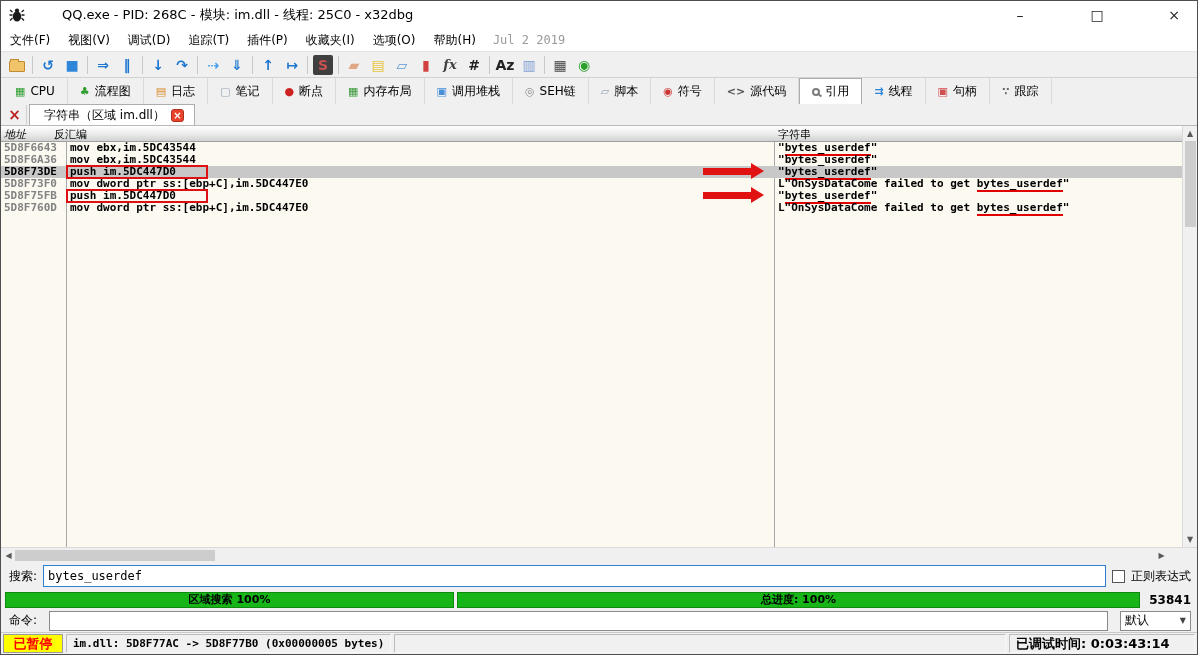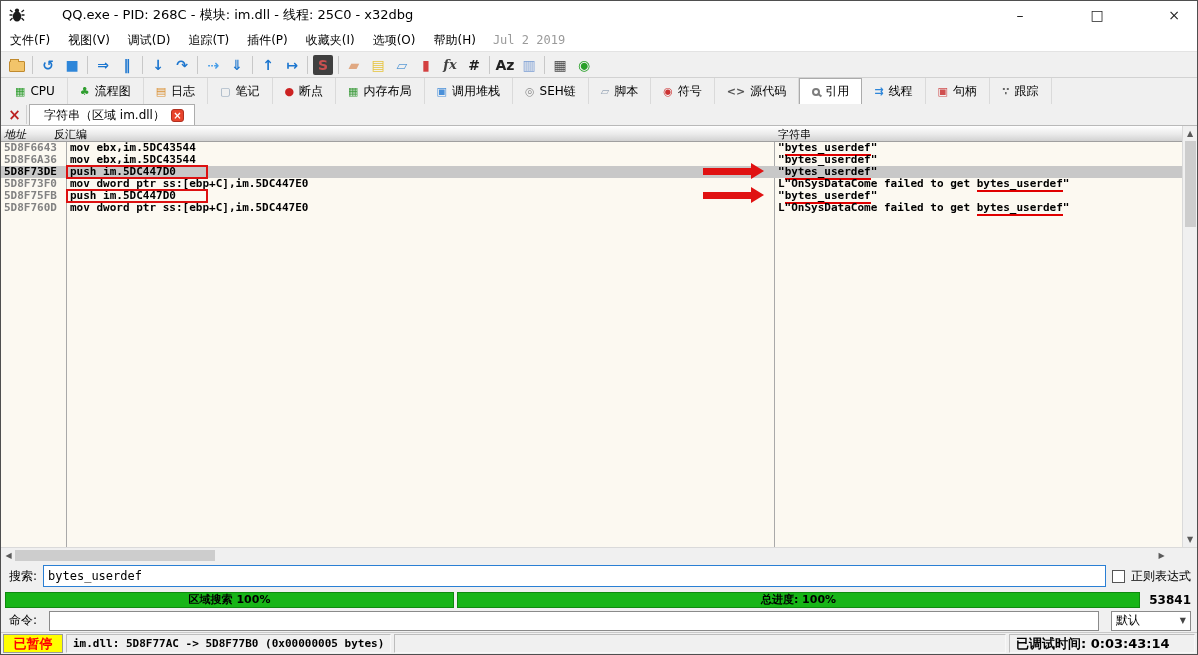--- a/index.html
+++ b/index.html
@@ -80,21 +80,21 @@
   
   .progressrow { height:19px; display:flex; align-items:center; gap:3px; padding:0 6px 0 4px; flex:0 0 auto; background:#f0f0f0; }
   .pbar { height:16px; background:#17b517; border:1px solid #0e8a0e; color:#000; font-size:11px; font-weight:bold; display:flex; align-items:center; justify-content:center; }
   .pbar1 { width:449px; }
   .pbar2 { flex:1; }
   .pcount { width:48px; text-align:right; font-size:12px; font-weight:bold; }
 
   
   .commandrow { height:23px; display:flex; align-items:center; gap:12px; padding:0 6px 0 8px; flex:0 0 auto; background:#f0f0f0; }
   .cmd-input { flex:1; height:20px; border:1px solid #8a8a8a; background:#fff; font-family:"DejaVu Sans Mono",monospace; font-size:12px; padding:0 4px; }
-  .cmd-select { width:80px; height:20px; border:1px solid #8a8a8a; background:#fff; display:flex; align-items:center; justify-content:space-between; padding:0 4px; font-size:12px; }
+  .cmd-select { width:71px; height:20px; border:1px solid #8a8a8a; background:#fff; display:flex; align-items:center; justify-content:space-between; padding:0 4px; font-size:12px; }
   .dd-arrow { font-size:8px; color:#444; }
 
   
   .statusbar { height:22px; border-top:1px solid #c9c9c9; background:#f0f0f0; display:flex; align-items:stretch; padding:1px 2px; gap:3px; flex:0 0 auto; }
   .status-badge { width:60px; background:#ffff00; border:1px solid #9a9a9a; color:#f00; font-weight:bold; font-size:13px; display:flex; align-items:center; justify-content:center; }
   .status-panel { border:1px solid; border-color:#bdbdbd #f8f8f8 #f8f8f8 #bdbdbd; display:flex; align-items:center; padding:0 6px; }
   .status-mod { font-family:"DejaVu Sans Mono","Liberation Mono",monospace; font-size:11px; font-weight:bold; }
   .status-fill { flex:1; }
   .status-time { font-size:13px; font-weight:bold; width:186px; }
 </style>

